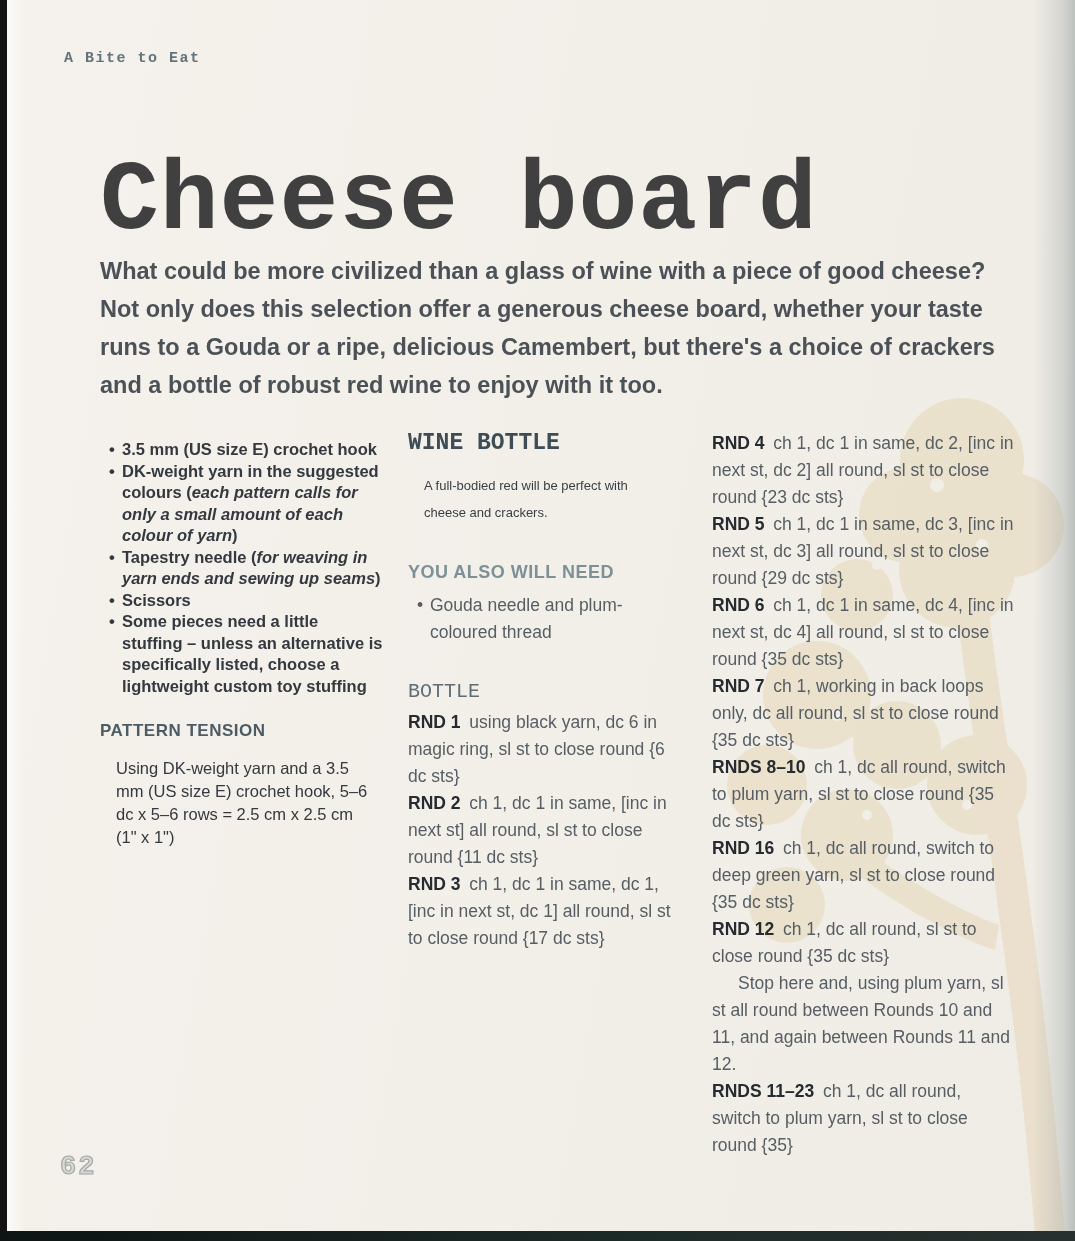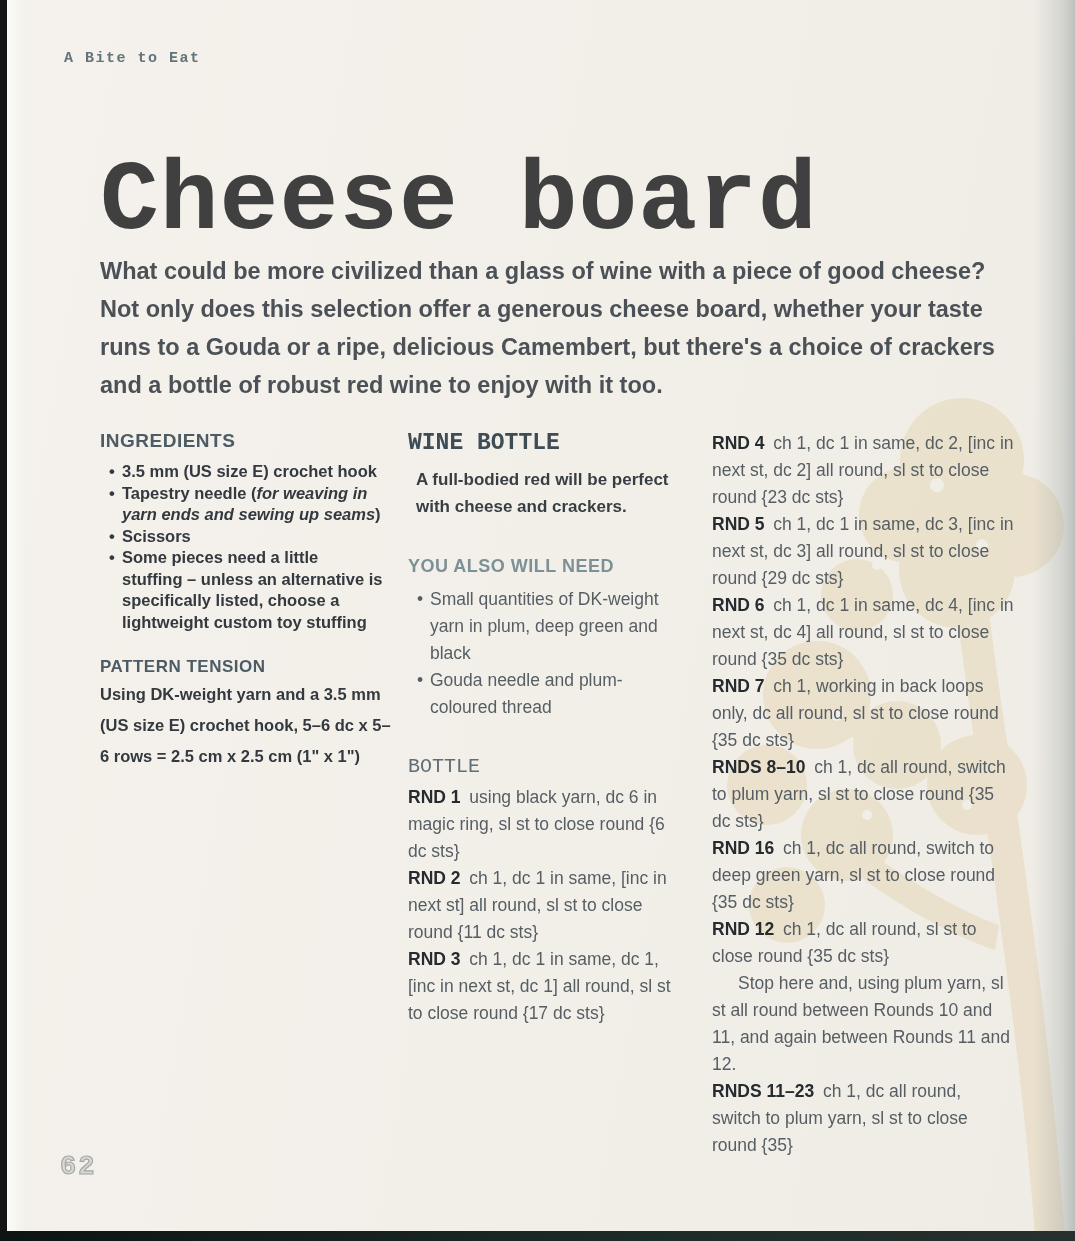--- a/index.html
+++ b/index.html
@@ -58,27 +58,27 @@
   .h-tension { font-size:17px; margin-top:24px; margin-bottom:2px; }
 
   ul.blist { list-style:none; margin:9px; padding:0; }
   ul.blist li { position:relative; padding-left:13px; }
   ul.blist li::before { content:"\2022"; position:absolute; left:0; top:0; }
 
   .col-left ul.blist { font-size:16.5px; line-height:21.5px; font-weight:bold; color:#33393e; }
   .col-left ul.blist li::before { color:#33393e; }
   .col-left .it { font-style:italic; }
 
-  .tension-body { font-size:16.5px; line-height:31px; font-weight:bold; color:#33393e; margin:0; }
+  .tension-body { font-size:16.5px; line-height:23px; font-weight:normal; color:#33393e; margin:16px; }
 
   .h-wine {
     font-family:"Liberation Mono", monospace;
     font-size:23px; font-weight:bold; color:#3d4c55; margin:0 0 10px 0; letter-spacing:0;
   }
-  .wine-desc { font-size:17px; line-height:27px; font-weight:bold; color:#383f44; margin:8px; }
+  .wine-desc { font-size:13px; line-height:27px; font-weight:normal; color:#383f44; margin:16px; }
 
   .h-need { font-size:18px; font-weight:bold; color:#7d9096; letter-spacing:0.5px; margin:36px 0 6px 0; }
   .col-middle ul.blist { font-size:17.5px; line-height:27px; color:#565e64; }
   .col-middle ul.blist li::before { color:#565e64; }
 
   .h-bottle {
     font-family:"Liberation Mono", monospace;
     font-size:20px; font-weight:normal; color:#5f6d75; margin:34px 0 6px 0; letter-spacing:0;
   }
 
@@ -131,39 +131,38 @@
 
 <div class="content">
 
   <div class="breadcrumb">A Bite to Eat</div>
 
   <h1 class="page-title">Cheese board</h1>
 
   <p class="intro">What could be more civilized than a glass of wine with a piece of good cheese? Not only does this selection offer a generous cheese board, whether your taste runs to a Gouda or a ripe, delicious Camembert, but there's a choice of crackers and a bottle of robust red wine to enjoy with it too.</p>
 
   <div class="col col-left">
-    <h2 class="h-ingredients">INGREDIENTS</h2>
     <ul class="blist">
         <li><span>3.5 mm (US size E) crochet hook</span></li>
+        <li><span>DK-weight yarn in the suggested colours (</span><span class="it">each pattern calls for only a small amount of each colour of yarn</span><span>)</span></li>
         <li><span>Tapestry needle (</span><span class="it">for weaving in yarn ends and sewing up seams</span><span>)</span></li>
         <li><span>Scissors</span></li>
         <li><span>Some pieces need a little stuffing – unless an alternative is specifically listed, choose a lightweight custom toy stuffing</span></li>
       </ul>
 
     <h2 class="h-tension">PATTERN TENSION</h2>
     <p class="tension-body">Using DK-weight yarn and a 3.5 mm (US size E) crochet hook, 5–6 dc x 5–6 rows = 2.5 cm x 2.5 cm (1" x 1")</p>
   </div>
 
   <div class="col col-middle">
     <h2 class="h-wine">WINE BOTTLE</h2>
     <p class="wine-desc">A full-bodied red will be perfect with cheese and crackers.</p>
 
     <h3 class="h-need">YOU ALSO WILL NEED</h3>
     <ul class="blist">
-        <li>Small quantities of DK-weight yarn in plum, deep green and black</li>
         <li>Gouda needle and plum-coloured thread</li>
       </ul>
 
     <h3 class="h-bottle">BOTTLE</h3>
     <div class="rounds">
         <p class="round"><b class="rnd-label">RND 1</b> using black yarn, dc 6 in magic ring, sl st to close round {6 dc sts}</p>
         <p class="round"><b class="rnd-label">RND 2</b> ch 1, dc 1 in same, [inc in next st] all round, sl st to close round {11 dc sts}</p>
         <p class="round"><b class="rnd-label">RND 3</b> ch 1, dc 1 in same, dc 1, [inc in next st, dc 1] all round, sl st to close round {17 dc sts}</p>
       </div>
   </div>

